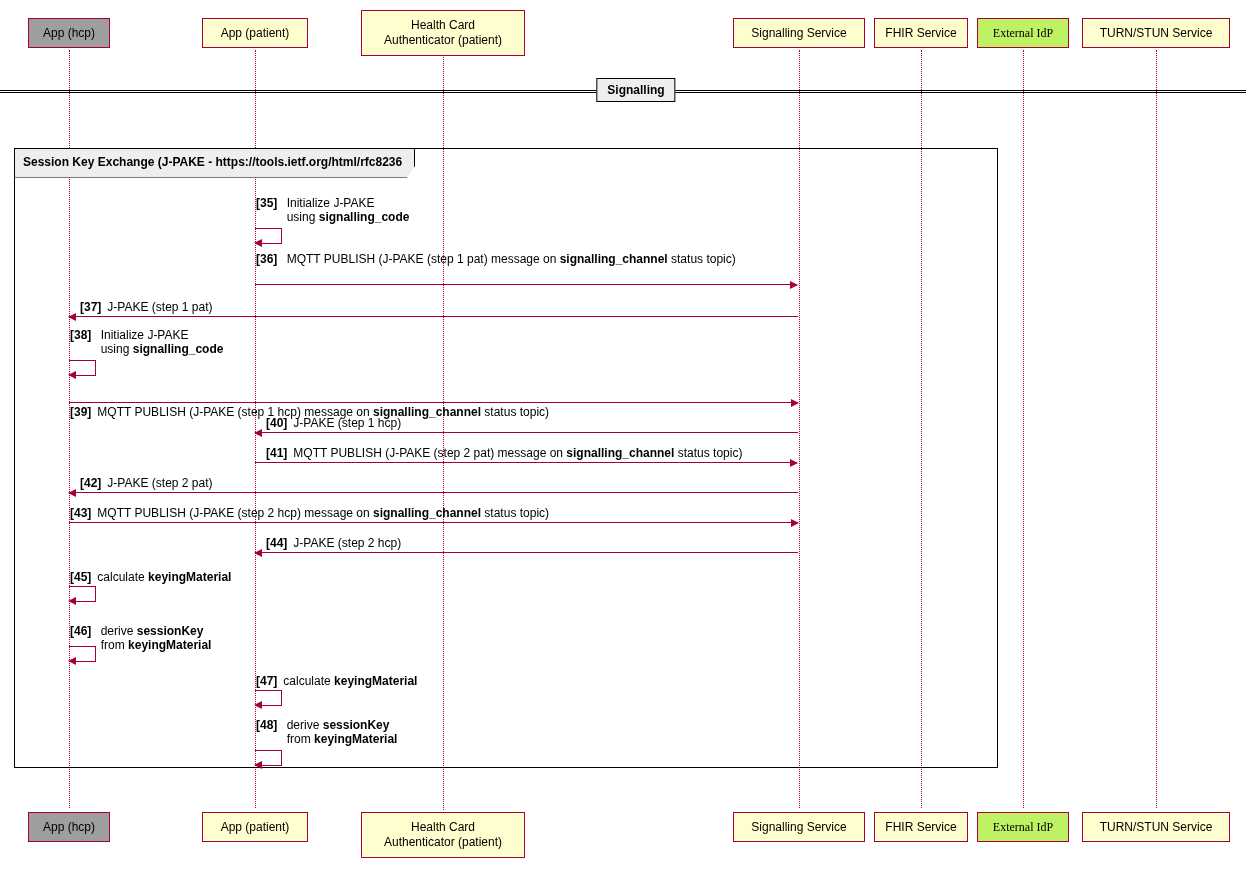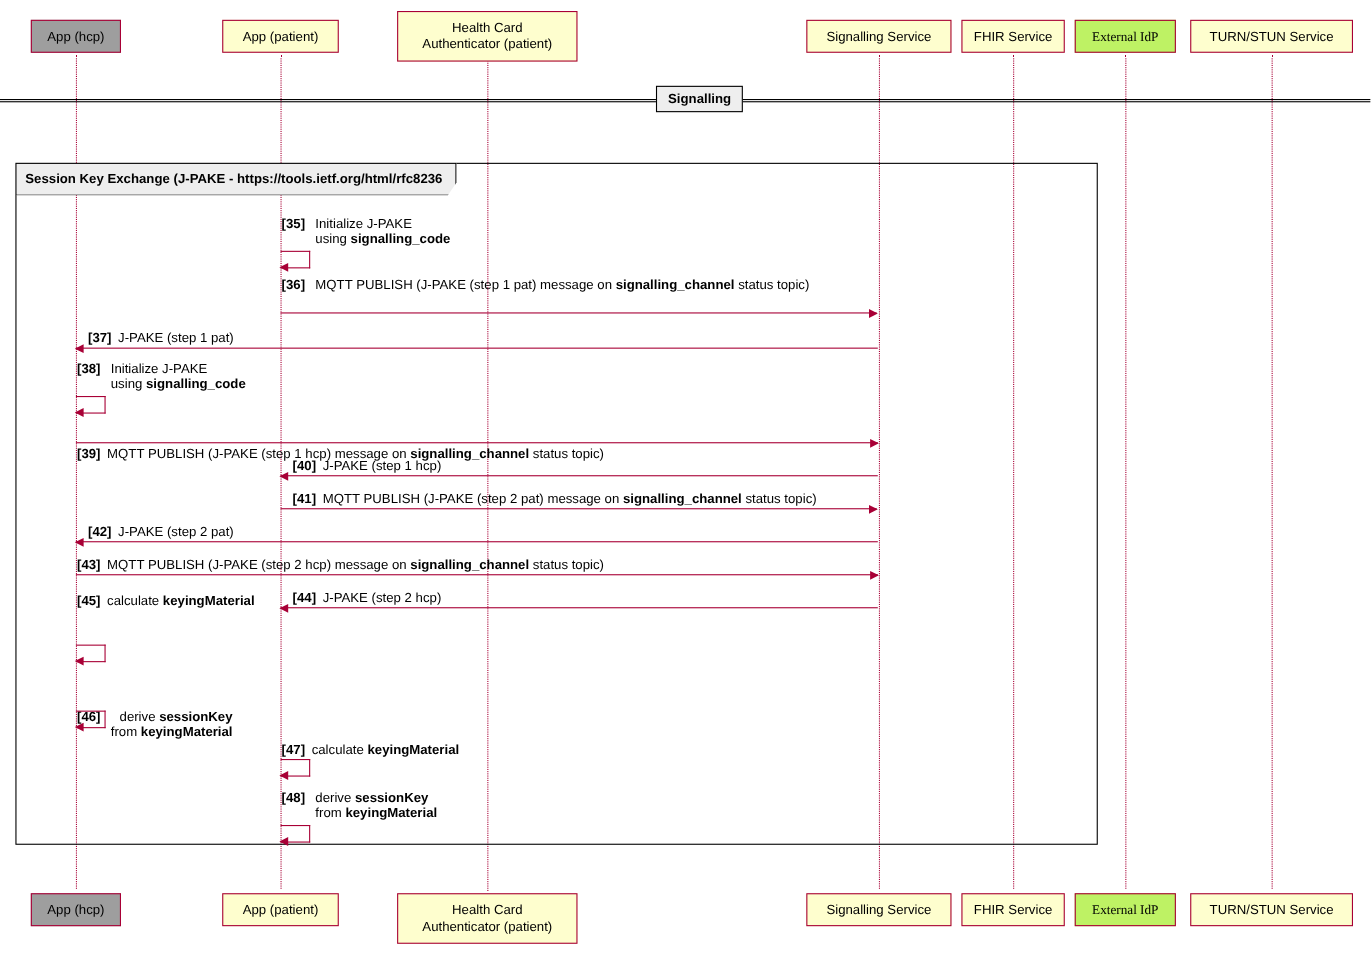--- a/index.html
+++ b/index.html
@@ -266,28 +266,28 @@
       <div class="head-r"></div>
     </div>
 
   <div class="msg-label" style="left:266px; top:536px;">
     <span class="num">[44]</span><span>J-PAKE (step 2 hcp)</span>
   </div>
   <div class="arrow" style="left:255px; top:552px; width:543px;">
       <div class="head-l"></div>
     </div>
 
-  <div class="msg-label" style="left:70px; top:539px;">
+  <div class="msg-label" style="left:70px; top:570px;">
     <span class="num">[45]</span><span>calculate </span><b>keyingMaterial</b>
   </div>
   <div class="selfmsg" style="left:69px; top:586px;">
       <div class="head"></div>
     </div>
 
-  <div class="msg-label two" style="left:70px; top:644px;text-align:right;">
+  <div class="msg-label two" style="left:70px; top:624px;">
     <span class="num">[46]</span>
     <span style="display:inline-block; vertical-align:top;">
       <span>derive </span><b>sessionKey</b><br>
       <span>from </span><b>keyingMaterial</b>
     </span>
   </div>
   <div class="selfmsg" style="left:69px; top:646px;">
       <div class="head"></div>
     </div>
 

